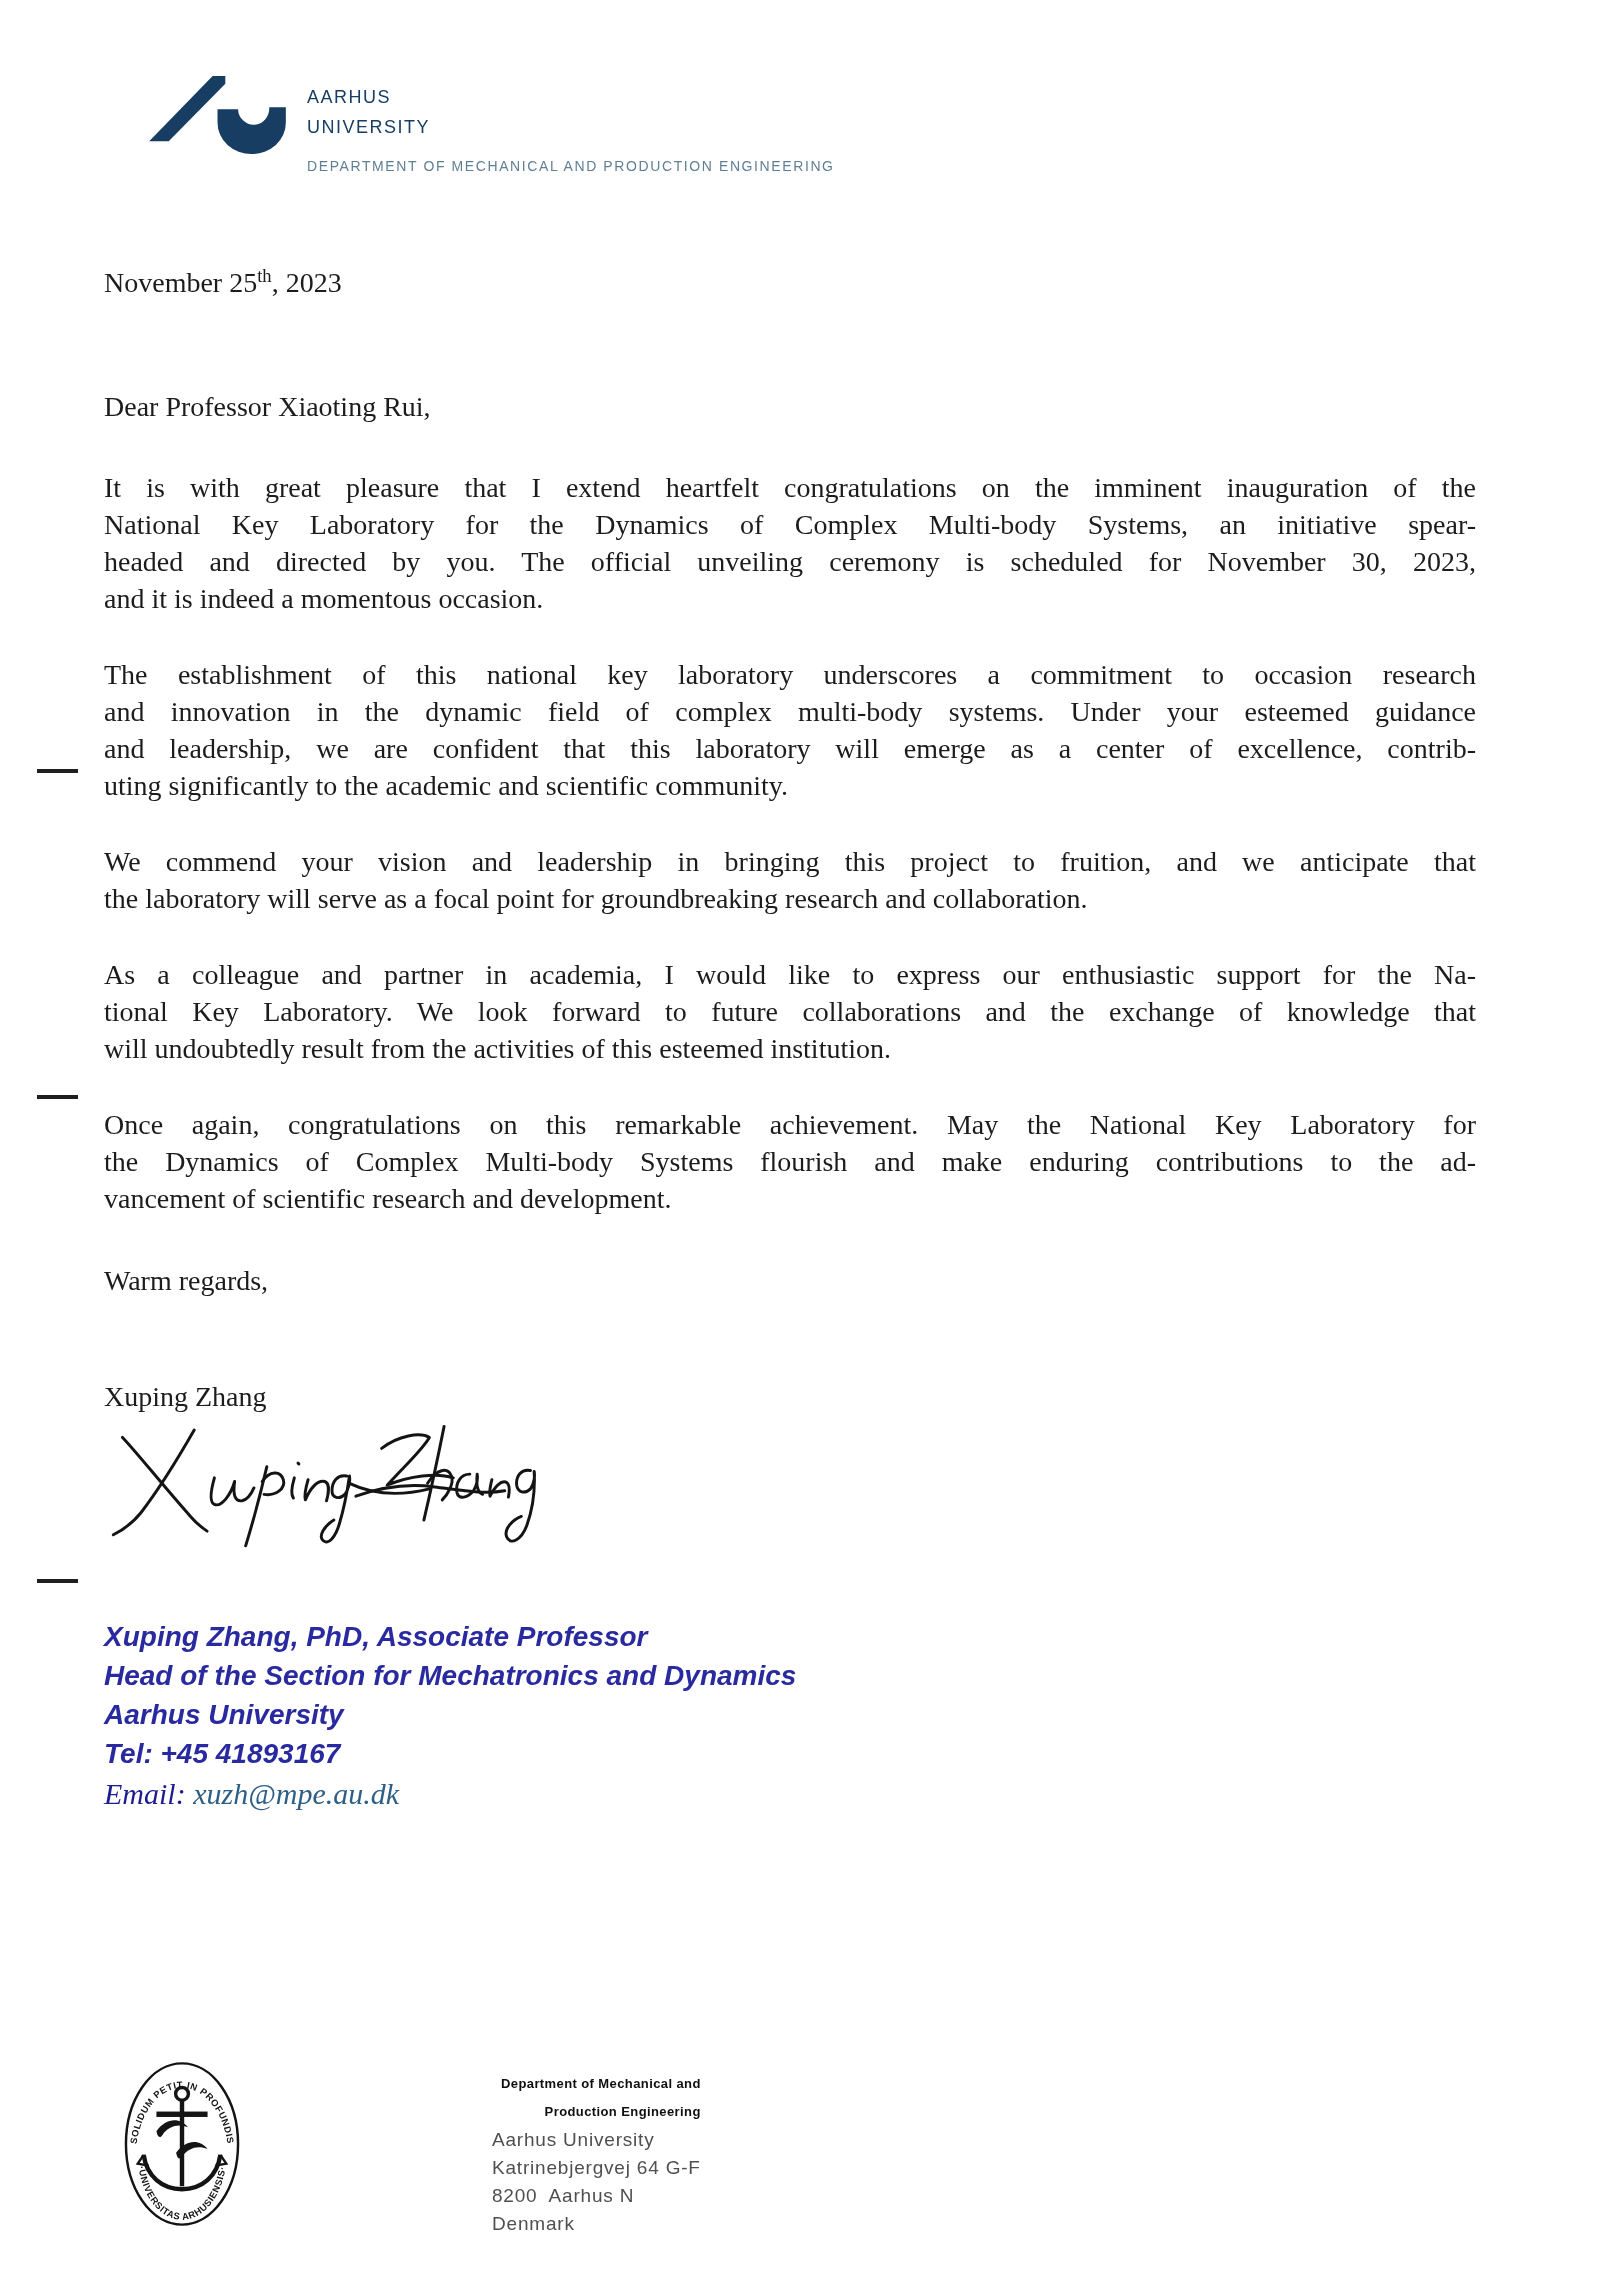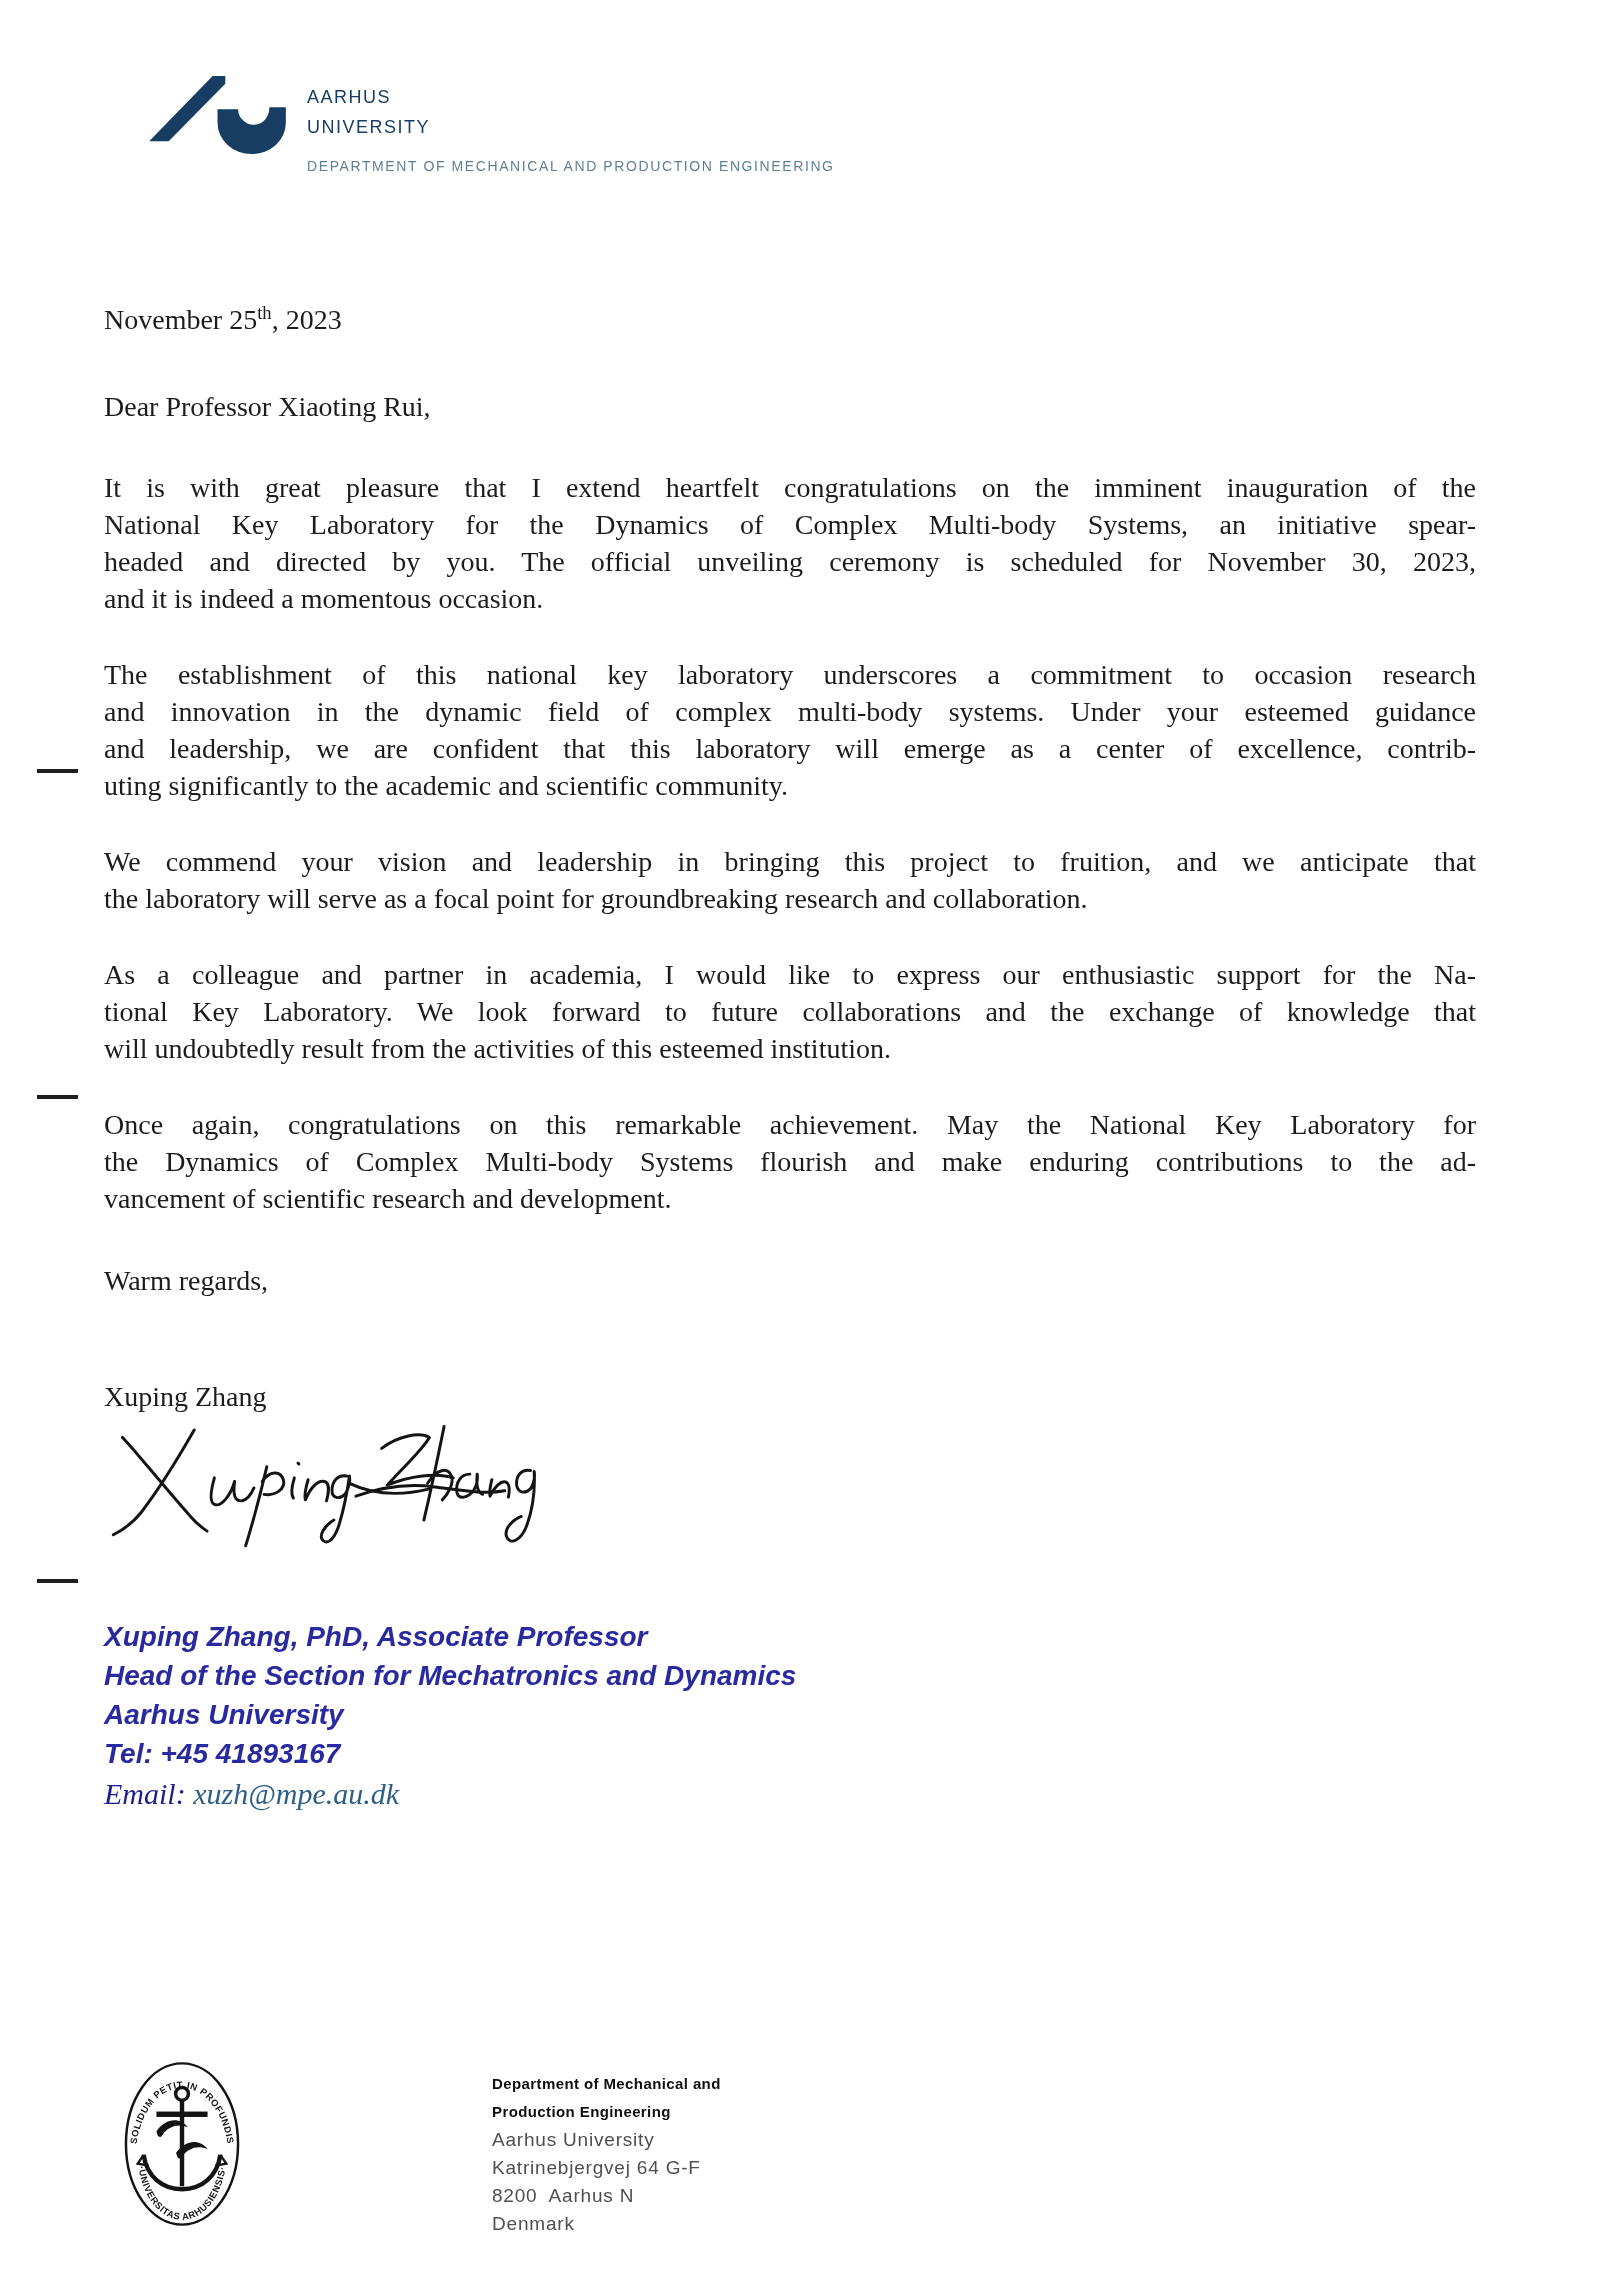--- a/index.html
+++ b/index.html
@@ -31,21 +31,21 @@
   .brand-line{font-size:18px;line-height:30px;letter-spacing:1.5px;font-weight:400;}
   .dept-line{
     position:absolute;left:307px;top:158px;
     font-family:"Liberation Sans","DejaVu Sans",sans-serif;
     font-size:14px;letter-spacing:1.6px;color:var(--slate);
   }
   
   .fold-mark{position:absolute;left:37px;width:41px;height:3.9px;background:#1f1f1f;}
   .fm1{top:769px;} .fm2{top:1095px;} .fm3{top:1579px;}
   .abs{position:absolute;left:104px;width:1372px;font-size:28px;line-height:37px;}
-  #date{top:257px;margin-top:37px;}
+  #date{top:257px;}
   #date sup{font-size:18.6px;}
   #salutation{top:388px;}
   #paragraphs{top:469px;}
   .para{margin:0 0 39px 0;}
   .line{text-align:justify;text-align-last:justify;text-justify:inter-word;}
   .line.last{text-align:center;text-align-last:left;}
   #closing{top:1262px;}
   #typed-name{top:1378px;}
   .sig-svg{position:absolute;left:106px;top:1407px;}
   
@@ -62,21 +62,21 @@
   }
   .email-line .addr{color:var(--email-addr);}
   
   .seal-svg{position:absolute;left:123px;top:2058px;}
   #footer-address{
     position:absolute;left:492px;top:2070px;
     font-family:"Liberation Sans","DejaVu Sans",sans-serif;
     font-size:19px;line-height:28px;color:var(--gray);
     white-space:pre;letter-spacing:0.8px;
   }
-  .addr-line.bold{font-weight:700;color:#0f0f0f;font-size:15px;letter-spacing:0.4px;}
+  .addr-line.bold{font-weight:700;color:#0f0f0f;font-size:13px;letter-spacing:0.4px;text-align:right;}
   .seal-text{font-family:"Liberation Sans","DejaVu Sans",sans-serif;font-weight:700;fill:#141414;}
 </style>
 </head>
 <body>
 
 <div class="page">
 
   <svg class="logo-mark" width="142" height="82" viewBox="0 0 145 84">
     <polygon points="2,69 67,2 80,2 80,10 22,69" fill="#173d63"></polygon>
     <path d="M 72,36 L 72,50 A 35,32 0 0 0 142,50 L 142,34 L 125,34 A 16,17 0 0 1 93,36 Z" fill="#173d63"></path>

